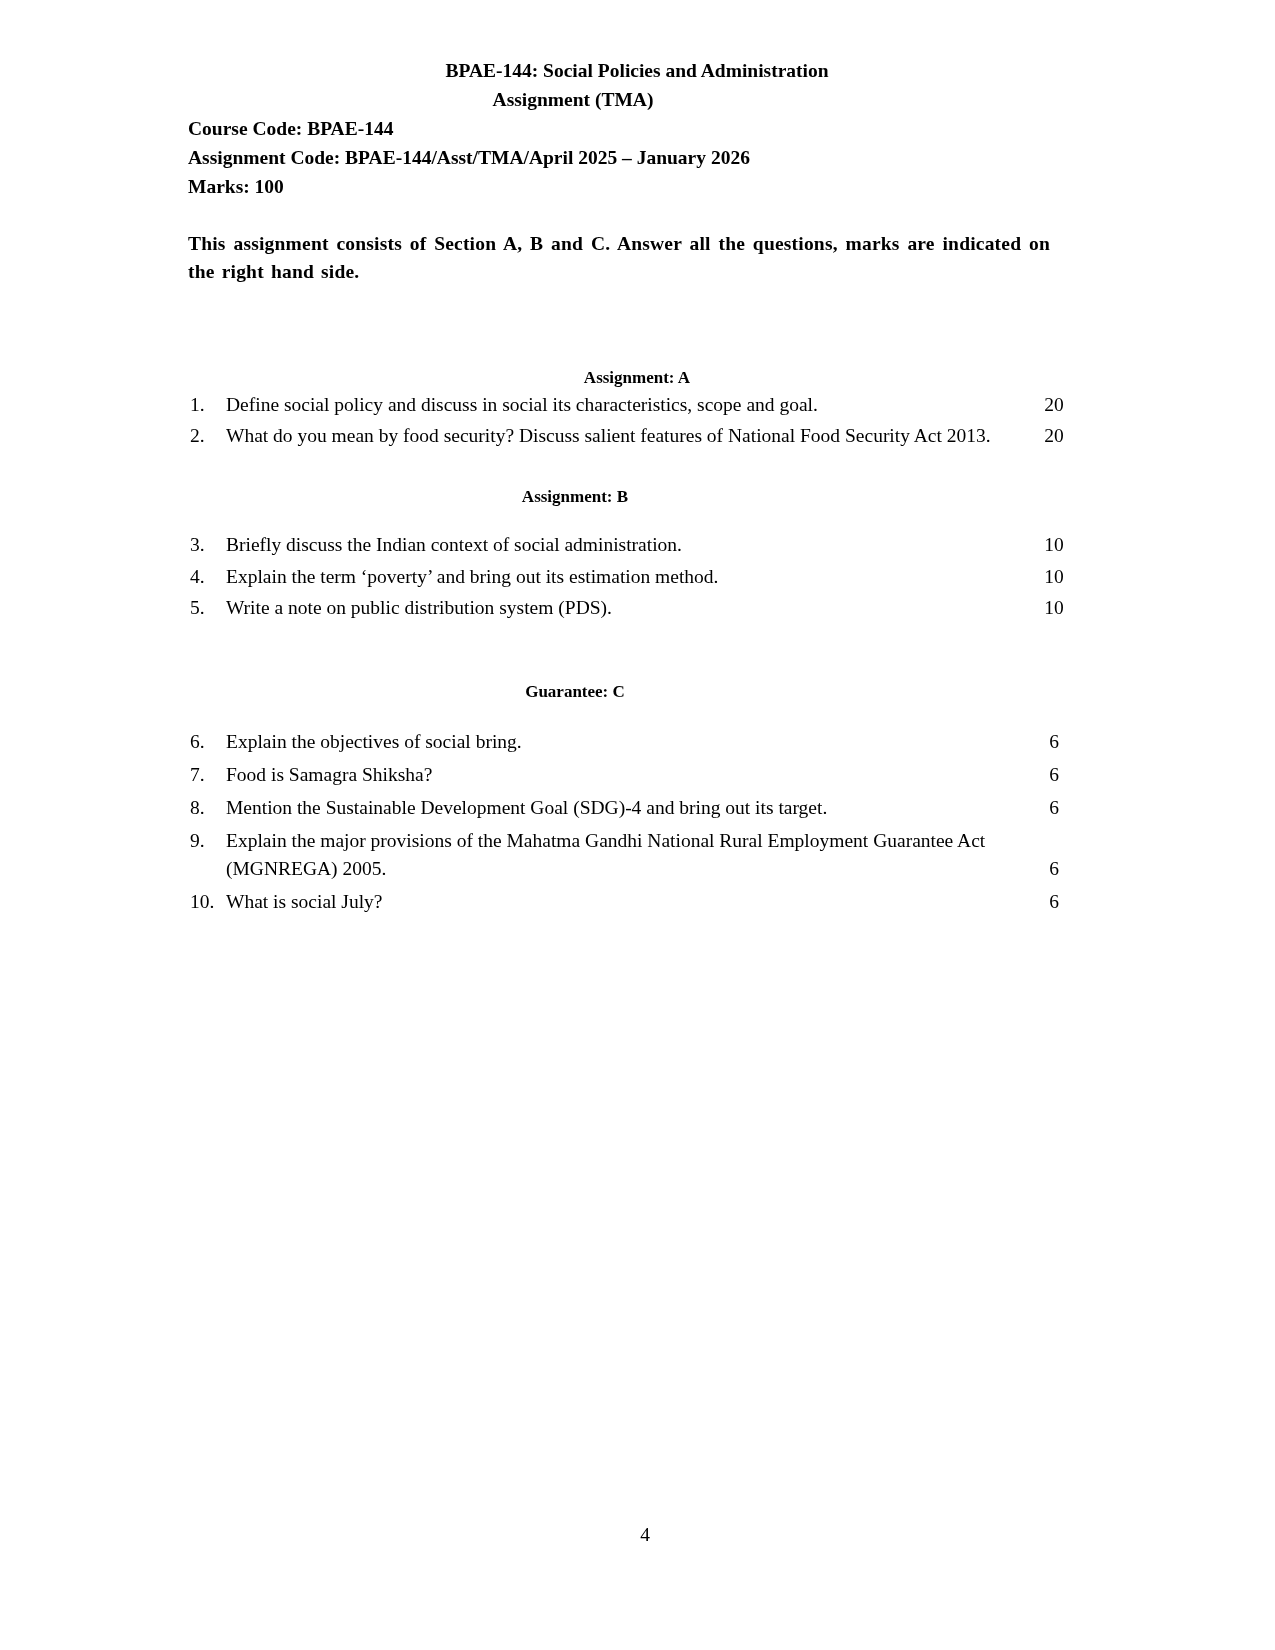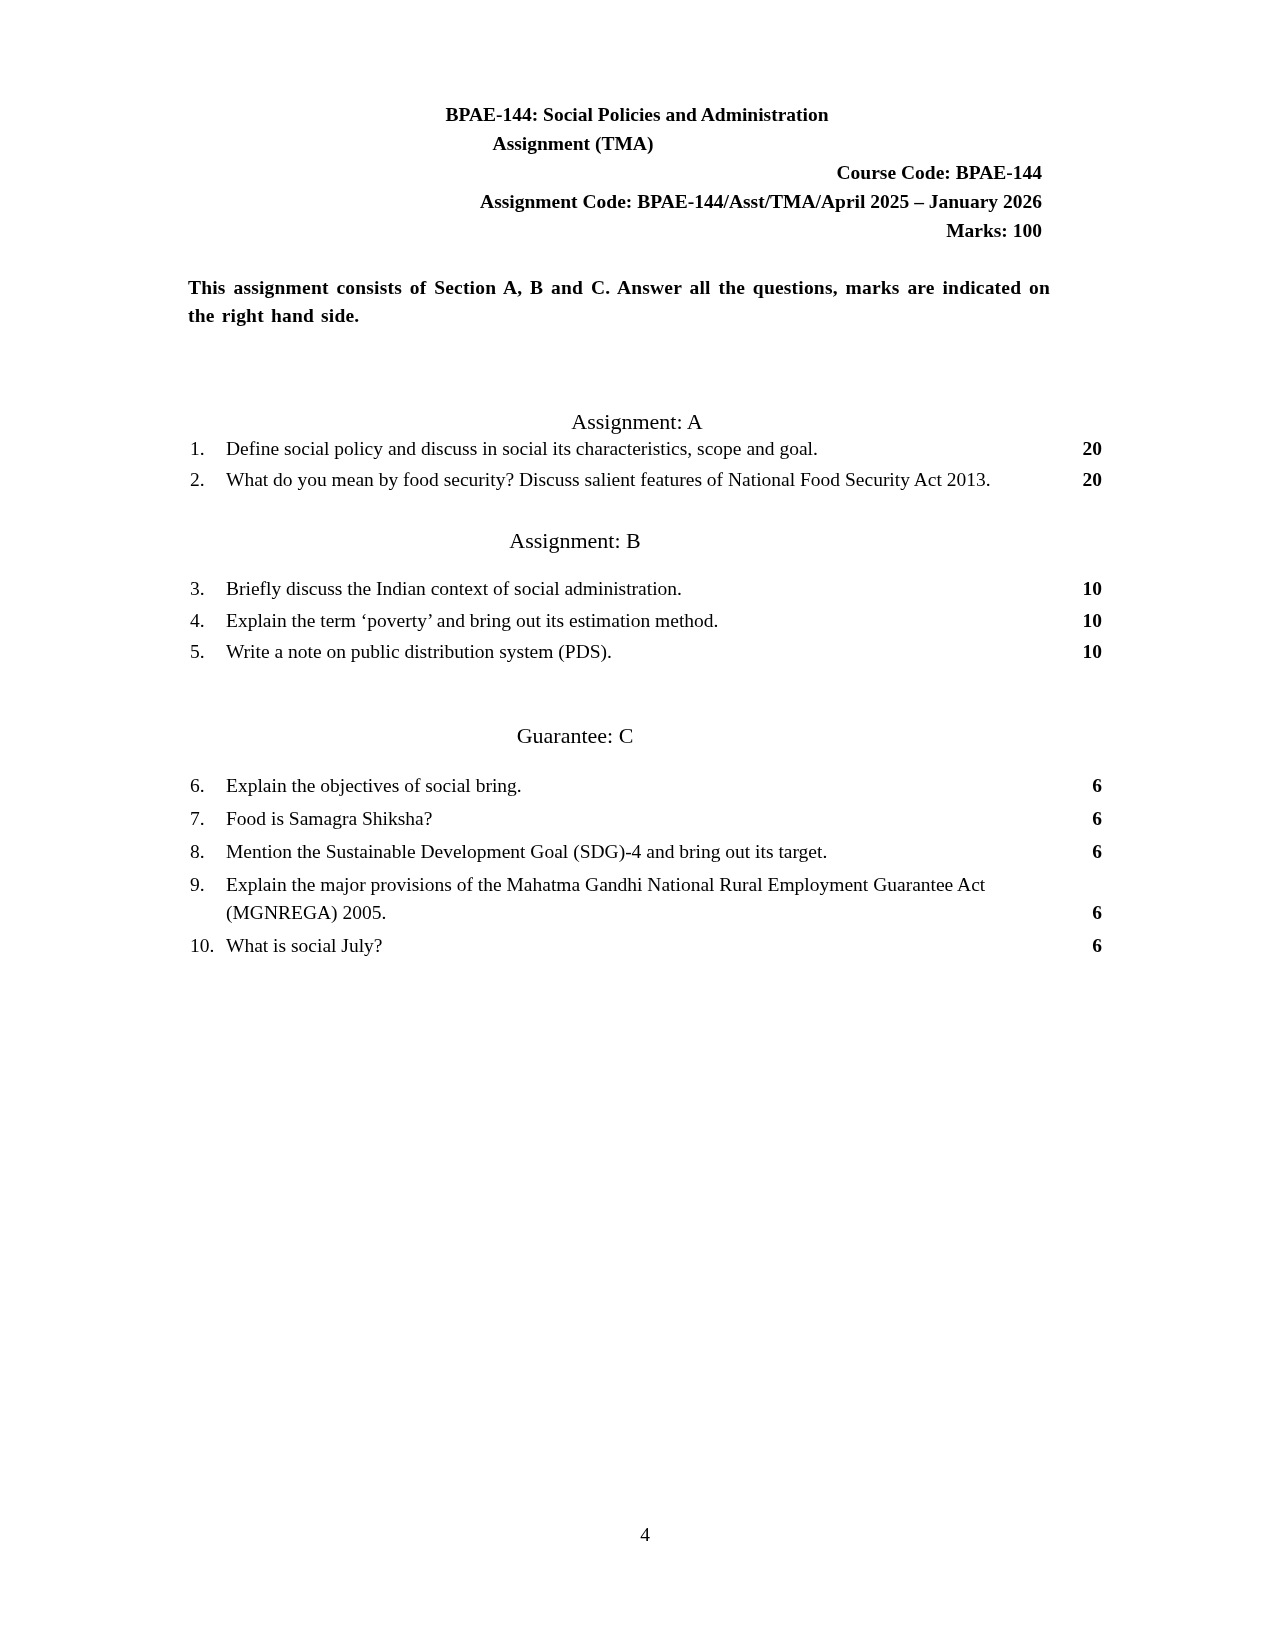--- a/index.html
+++ b/index.html
@@ -7,62 +7,62 @@
     position: relative;
     width: 1275px;
     height: 1650px;
     margin: 0 auto;
     background: #ffffff;
     color: #000000;
     font-family: "Liberation Serif", "DejaVu Serif", serif;
     font-size: 19.5px;
     overflow: hidden;
     box-sizing: border-box;
-    padding: 100px 173px 0 188px; 
+    padding: 56px 173px 0 188px; 
   }
   
   .header-line { line-height: 29px; font-weight: bold; white-space: nowrap; }
   .center-line { text-align: center; }
   .title-line  { position: relative; left: -8px; }
   .tma-line    { position: relative; left: -72px; }
-  .right-line  { text-align: right; margin-right: 60px; }
+  .right-line  { margin-right: 60px; }
   
   .instructions {
     margin: 29px 4px 0 0;
     width: 862px;
     font-weight: bold;
     line-height: 27.5px;
     text-align: justify;
     word-spacing: 2px;
     letter-spacing: 0.2px;
   }
   
   .section-heading {
     margin: 0;
-    font-size: 22px;
-    font-weight: normal;
+    font-size: 17px;
+    font-weight: bold;
     line-height: 27px;
     text-align: center;
     position: relative;
   }
   .section-a { margin-top: 79px; }
   .section-a .section-heading { left: -8px; }
   .section-b { margin-top: 33px; }
   .section-b .section-heading { left: -70px; }
   .section-c { margin-top: 56px; }
   .section-c .section-heading { left: -70px; }
   .section-b .q-list { margin-top: 21px; }
   .section-c .q-list { margin-top: 23px; }
   
   .q-row { display: flex; align-items: flex-start; line-height: 28px; margin-bottom: 3px; }
   .section-b .q-row { margin-bottom: 3.5px; }
   .section-c .q-row { margin-bottom: 5px; }
   .q-num  { flex: none; margin-left: 2px; width: 36px; }
   .q-text { flex: none; width: 780px; }
-  .q-marks { flex: 1; text-align: right; align-self: flex-end; font-weight: bold; }
+  .q-marks { flex: 1; text-align: center; align-self: flex-end; }
   
   .page-number {
     position: absolute;
     top: 1521px;
     left: 188px;
     width: 914px;
     text-align: center;
     line-height: 27px;
   }
 </style>

